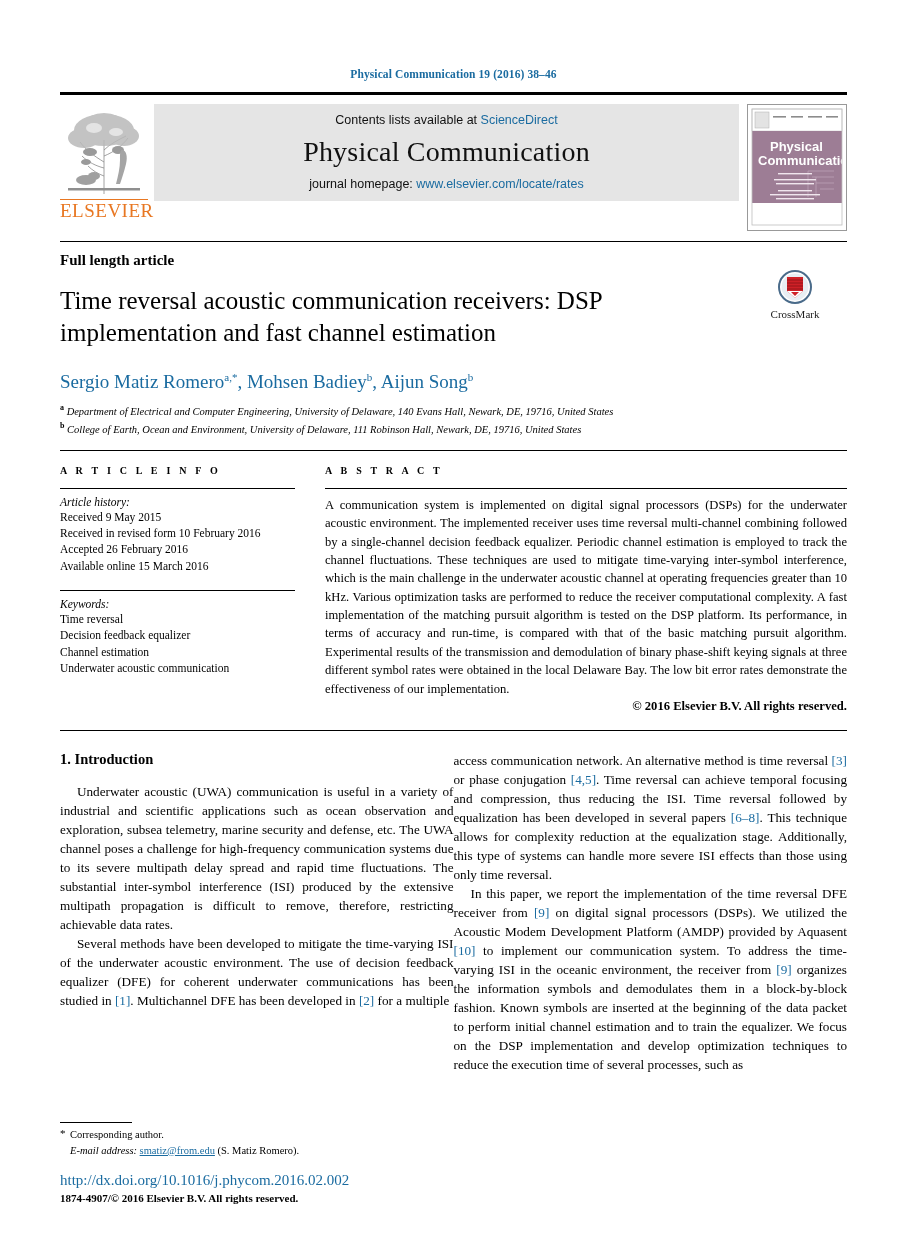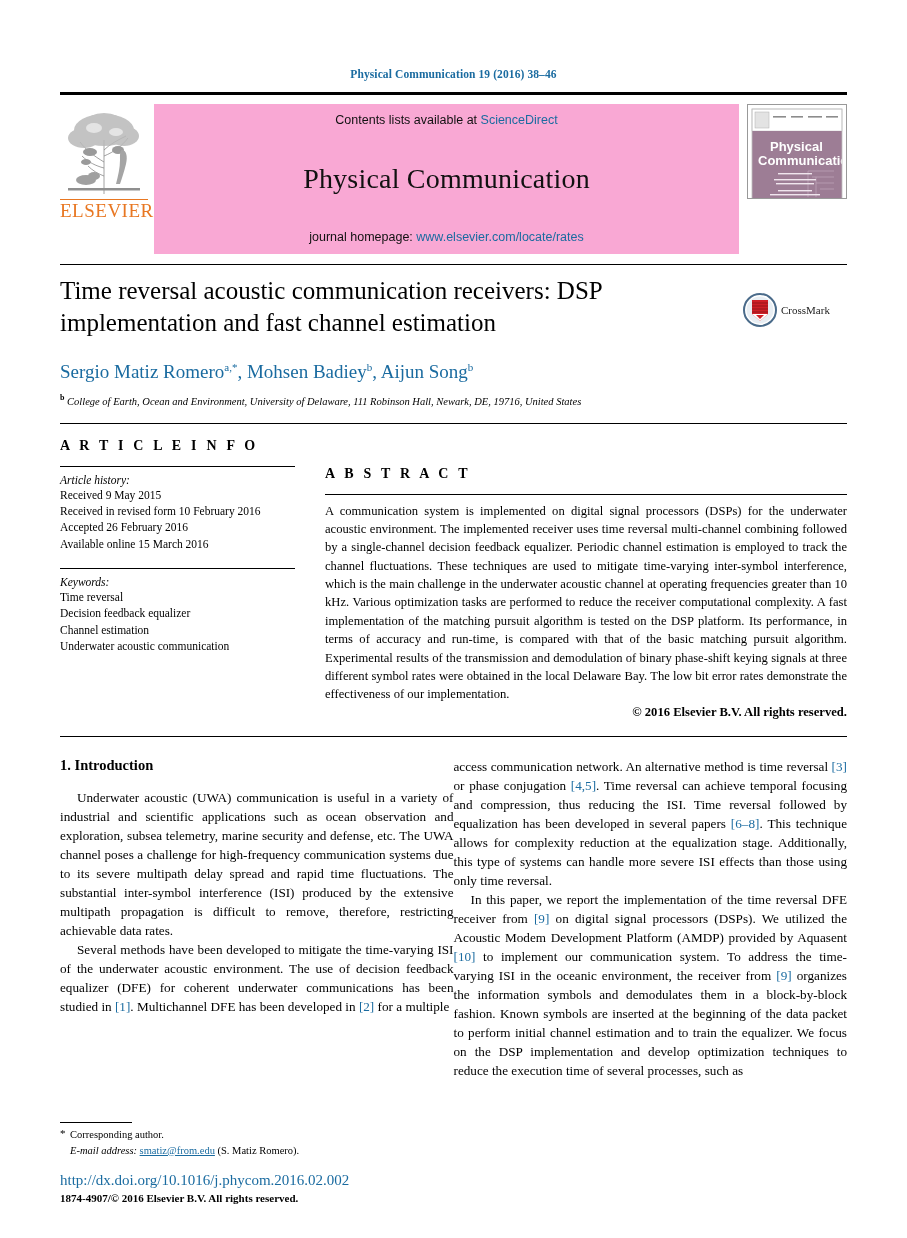--- a/index.html
+++ b/index.html
@@ -48,23 +48,23 @@
     font-family:"Liberation Serif",serif;
     font-size:19px;
     letter-spacing:.5px;
     border-top:1.5px solid #e87722;
     margin-top:1px;
     padding-top:1px;
     line-height:1.05;
   }
   .masthead-center{
     flex:1 1 auto;
-    background:#f9a8d4;
+    background:#e5e5e5;
     margin:0 8px 0 6px;
-    height:150px;
+    height:97px;
     display:flex;
     flex-direction:column;
     justify-content:space-between;
     align-items:center;
     padding:9px 0 10px 0;
     box-sizing:border-box;
   }
   .contents-line{
     font-family:"Liberation Sans",sans-serif;
     font-size:12.5px;
@@ -78,21 +78,21 @@
     letter-spacing:.2px;
   }
   .homepage-line{
     font-family:"Liberation Sans",sans-serif;
     font-size:12.5px;
     color:#111;
   }
   .homepage-line a{color:#1a6ba0;text-decoration:none;}
   .cover-thumb{
     flex:0 0 100px;
-    width:100px;height:95px;
+    width:100px;height:127px;
     border:1px solid #999;
     box-sizing:border-box;
     background:#737373;
     position:relative;
     overflow:hidden;
   }
 
   
   .title-block{
     border-top:1px solid #000;
@@ -111,21 +111,21 @@
     font-size:25px;
     line-height:1.28;
     max-width:630px;
     margin:0 0 22px 0;
     font-weight:normal;
   }
   .crossmark{
     position:absolute;
     right:0;top:28px;
     width:104px;
-    display:flex;align-items:center;gap:4px;
+    display:flex;align-items:center;gap:4px;flex-direction:column;
   }
   .crossmark-label{
     font-family:"Liberation Serif",serif;
     font-size:11px;color:#222;
   }
   .authors{
     color:#1a6ba0;
     font-family:"Liberation Serif",serif;
     font-size:19px;
     margin-bottom:9px;
@@ -140,25 +140,25 @@
   .affil sup{font-style:normal;font-weight:bold;font-size:8px;}
 
   
   .info-abstract{
     border-top:1px solid #000;
     margin-top:13px;
     padding-top:14px;
     display:flex;
   }
   .col-info{flex:0 0 265px;padding-right:30px;box-sizing:border-box;}
-  .col-abstract{flex:1 1 auto;margin-top:28px;}
+  .col-abstract{flex:1 1 auto;}
   .sect-head{
     font-family:"Liberation Serif",serif;
     font-weight:bold;
-    font-size:14px;
+    font-size:10px;
     letter-spacing:3.2px;
     margin-bottom:12px;
   }
   .rule{border-top:1.6px solid #000;margin-bottom:7px;}
   .hist-title,.kw-title{
     font-style:italic;
     font-size:11.5px;
     margin-bottom:1px;
   }
   .hist-line,.kw-line{
@@ -309,20 +309,21 @@
           <rect x="22" y="89" width="50" height="1.4"></rect>
           <rect x="28" y="93" width="38" height="1.4"></rect>
         </g>
         <rect x="4" y="98" width="90" height="22" fill="#ffffff"></rect>
         <rect x="4" y="4" width="90" height="116" fill="none" stroke="#bdbdbd" stroke-width="0.8"></rect>
       </svg>
     </div>
   </div>
 
   <div class="title-block">
+    <div class="article-type">Full length article</div>
 
     <div class="crossmark">
       <svg width="34" height="34" viewBox="0 0 34 34">
         <circle cx="17" cy="17" r="16" fill="#ffffff" stroke="#4a6b8a" stroke-width="2"></circle>
         <circle cx="17" cy="17" r="13.5" fill="#e8eef3"></circle>
         <path d="M9 7 h16 v14 l-8 7 l-8 -7 Z" fill="#cf2027"></path>
         <g stroke="#8f1418" stroke-width="0.9">
           <path d="M9 10 h16 M9 13 h16 M9 16 h16 M9 19 h16"></path>
         </g>
         <path d="M9 21 l8 7 l8 -7 Z" fill="#ffffff"></path>
@@ -332,20 +333,23 @@
     </div>
 
     <h1 class="paper-title">Time reversal acoustic communication receivers: DSP implementation and fast channel estimation</h1>
 
     <div class="authors">
       <span>Sergio Matiz Romero</span><sup>a,*</sup>,
       <span>Mohsen Badiey</span><sup>b</sup>,
       <span>Aijun Song</span><sup>b</sup>
     </div>
 
+    <div class="affil">
+      <sup>a</sup> <span>Department of Electrical and Computer Engineering, University of Delaware, 140 Evans Hall, Newark, DE, 19716, United States</span>
+    </div>
     <div class="affil">
       <sup>b</sup> <span>College of Earth, Ocean and Environment, University of Delaware, 111 Robinson Hall, Newark, DE, 19716, United States</span>
     </div>
   </div>
 
   <div class="info-abstract">
 
     <div class="col-info">
       <div class="sect-head">A R T I C L E   I N F O</div>
       <div class="rule"></div>

